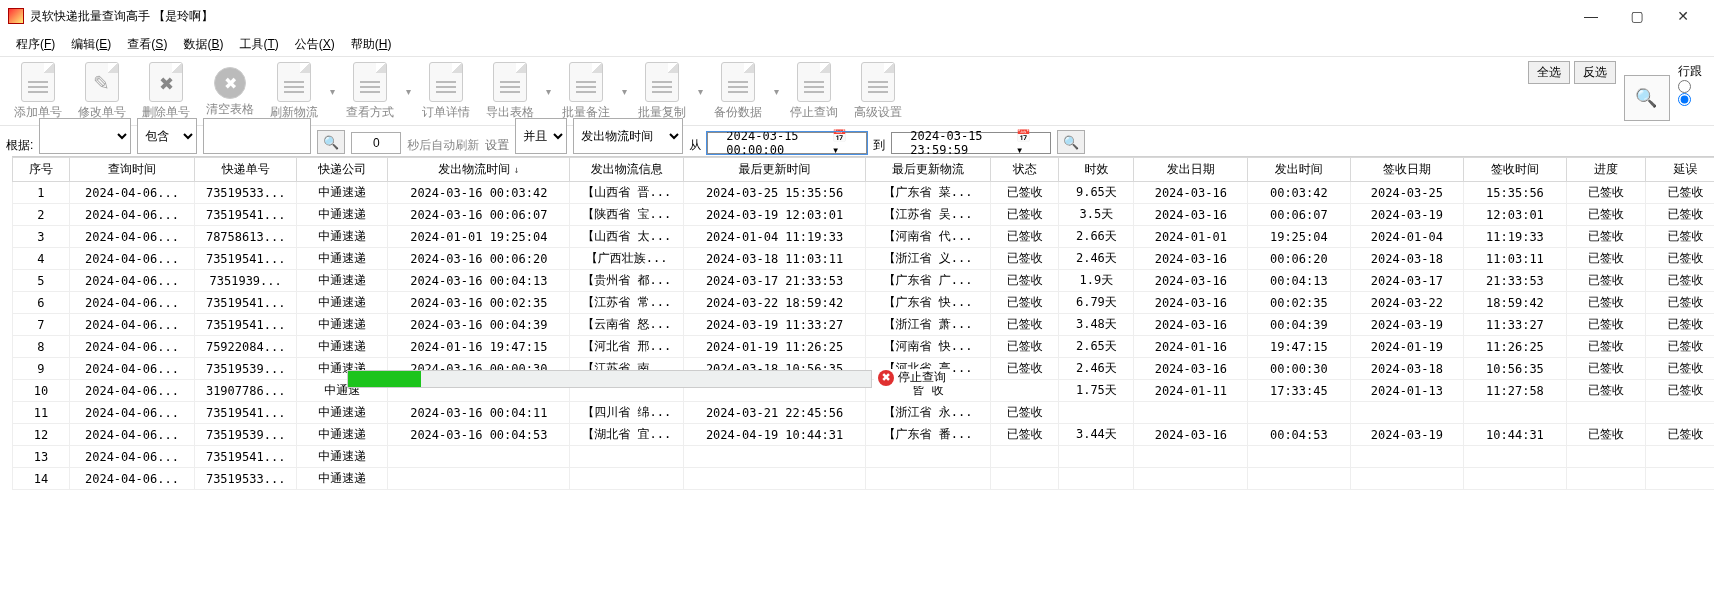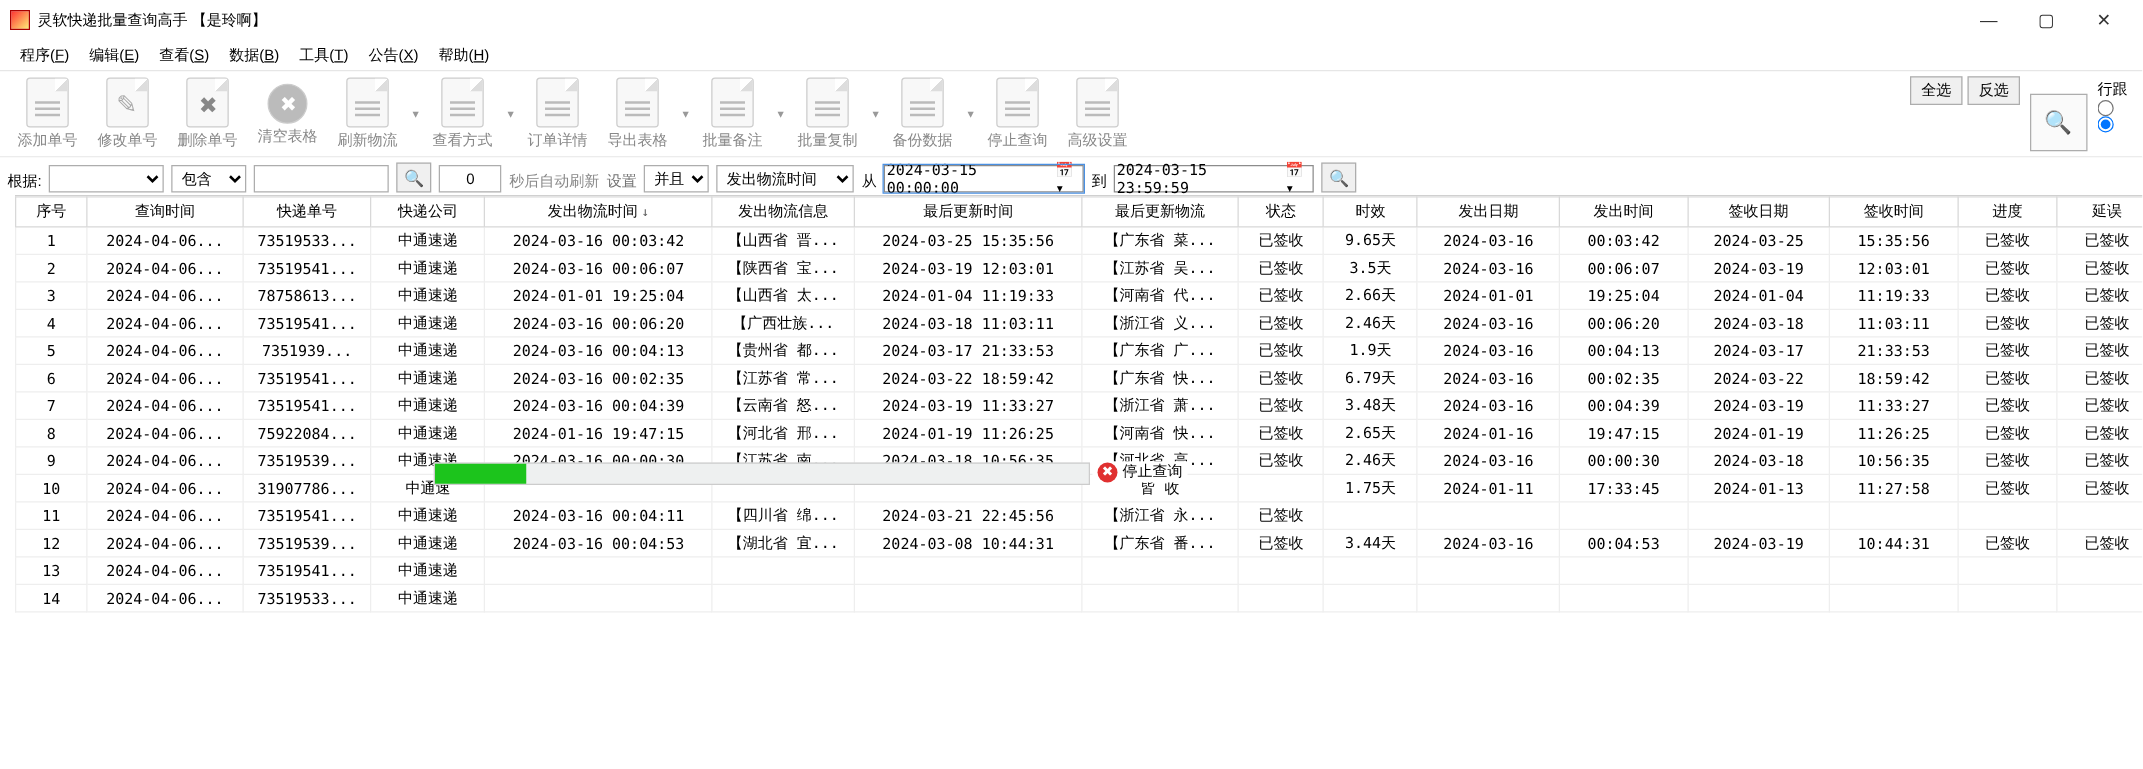--- a/index.html
+++ b/index.html
@@ -28,31 +28,31 @@
 .tb-right .selbtns { display:flex; flex-direction:row; gap:4px; }
 .tb-right .selbtns button { font-size:12px; padding:2px 8px; border:1px solid #adadad; background:#f0f0f0; }
 .tb-right .searchpane { display:flex; flex-direction:column; }
 .tb-right .searchpane .lbl { font-size:12px; margin-bottom:2px;}
 .tb-right .searchpane textarea { width:220px; height:42px; resize:none; border:1px solid #adadad; font-size:12px; padding:2px;}
 .tb-right .searchbtn { width:46px; height:46px; border:1px solid #adadad; background:#fafafa; display:flex; align-items:center; justify-content:center; font-size:18px; color:#888; margin-top:14px;}
 .tb-right .radiocol { display:flex; flex-direction:column; font-size:12px; padding-top:2px;}
 .tb-right .radiocol label { display:flex; align-items:center; gap:2px; white-space:nowrap; }
 .filterbar { height:30px; display:flex; align-items:flex-end; padding:2px 6px; gap:6px; background:#fff;}
 .filterbar .lbl { font-size:12px;}
-.filterbar select, .filterbar input[type=text] { border:1px solid #adadad; height:22px; font-size:12px; padding:0 3px; background:#fff;}
+.filterbar select, .filterbar input[type=text] { border:1px solid #adadad; height:36px; font-size:12px; padding:0 3px; background:#fff;}
 .filterbar .combo1 { width:92px;}
 .filterbar .combo2 { width:60px;}
 .filterbar .txt1 { width:108px;}
 .filterbar .sbtn { width:28px; height:24px; border:1px solid #adadad; background:#f0f0f0; display:flex; align-items:center; justify-content:center; font-size:13px; color:#555;}
 .filterbar .counter { width:50px; height:22px; border:1px solid #adadad; text-align:center; line-height:20px; font-size:12px; background:#fff;}
 .filterbar .greylbl { color:#888; font-size:12px;}
 .filterbar .linkbtn { color:#737373; font-size:12px; cursor:pointer;}
 .filterbar .combo3 { width:52px;}
 .filterbar .combo4 { width:110px;}
-.filterbar .dtp { width:160px; height:22px; border:1px solid #8c8c8c; display:flex; align-items:center; padding:0 1px; gap:4px; font-size:12px; font-family:"Consolas","SimSun",monospace;}
+.filterbar .dtp { width:160px; height:22px; border:1px solid #8c8c8c; display:flex; align-items:center; padding:0 18px; gap:4px; font-size:12px; font-family:"Consolas","SimSun",monospace;}
 .filterbar .dtp .cal { font-size:12px;}
 .filterbar .dtp.highlight { outline:1px solid #4a90e2;}
 .tablewrap { position:relative; overflow:hidden; height: calc(615px - 30px - 24px - 70px - 30px); border-top:1px solid #d0d0d0;margin-left:12px;}
 table { border-collapse: collapse; width: 1714px; table-layout: fixed; font-family:"SimSun","Consolas",monospace; font-size:12px;}
 thead th { background:#fff; border:1px solid #d8d8d8; padding:3px 4px; font-weight:normal; text-align:center; height:22px; white-space:nowrap; overflow:hidden;}
 tbody td { border:1px solid #eee; padding:2px 4px; text-align:center; height:21px; white-space:nowrap; overflow:hidden; text-overflow:ellipsis;}
 .col-seq{width:50px}.col-qt{width:110px}.col-tn{width:90px}.col-co{width:80px}.col-st{width:160px}.col-si{width:100px}.col-ut{width:160px}.col-ul{width:110px}.col-stat{width:60px}.col-eff{width:66px}.col-sd{width:100px}.col-stm{width:90px}.col-rd{width:100px}.col-rt{width:90px}.col-prog{width:70px}.col-delay{width:70px}
 .sortarrow{font-size:10px;margin-left:3px;color:#555;}
 .progress-overlay { position:absolute; left:335px; top: calc(22px + 21px*9 + 2px); width:525px; height:18px; background:#eef0f0; border:1px solid #ccc; display:flex; align-items:center;}
 .progress-overlay .bar { height:100%; background:#1cc41c; width:14%;}
@@ -430,21 +430,21 @@
           <td></td>
           <td></td>
         </tr>
         <tr>
           <td>12</td>
           <td>2024-04-06...</td>
           <td>73519539...</td>
           <td>中通速递</td>
           <td>2024-03-16 00:04:53</td>
           <td>【湖北省 宜...</td>
-          <td>2024-03-08 10:44:31</td>
+          <td>2024-04-19 10:44:31</td>
           <td>【广东省 番...</td>
           <td>已签收</td>
           <td>3.44天</td>
           <td>2024-03-16</td>
           <td>00:04:53</td>
           <td>2024-03-19</td>
           <td>10:44:31</td>
           <td>已签收</td>
           <td>已签收</td>
         </tr>

